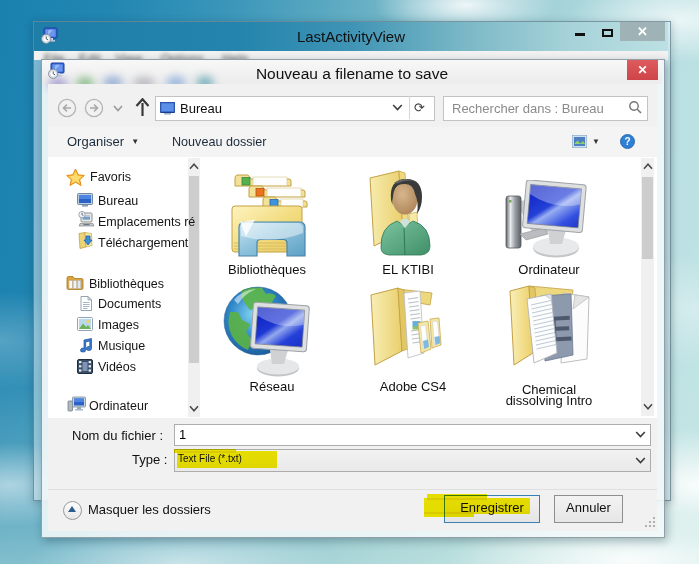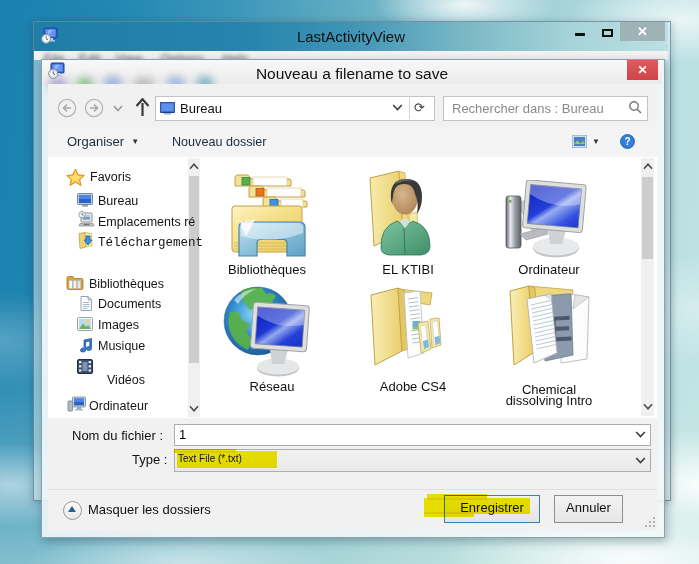--- a/index.html
+++ b/index.html
@@ -207,21 +207,21 @@
     <circle cx="4" cy="3.6" r="3.2" fill="#eef2f6" stroke="#8a97a5" stroke-width=".8"></circle>
     <path d="M4 1.8 L4 3.7 L5.4 4.4" stroke="#445" stroke-width=".8" fill="none"></path>
   </svg>
   <div class="abs navitem" style="left:98px;top:215px;">Emplacements ré</div>
 
   <svg class="abs" style="left:78px;top:232px" width="16" height="17" viewBox="0 0 16 17">
     <path d="M1 1.5 L7 0.5 L8 15 L2 16.5 Z" fill="#ecd377" stroke="#b89840" stroke-width=".7"></path>
     <path d="M7 .5 L13.5 1.5 L14 13.5 L8 15 Z" fill="#f6e9a8" stroke="#c8a850" stroke-width=".7"></path>
     <path d="M9 4 L13 4 L13 8 L15 8 L11 13 L7 8 L9 8 Z" fill="#3f8fd6" stroke="#1f5fa8" stroke-width=".8" transform="translate(-1,0)"></path>
   </svg>
-  <div class="abs navitem" style="left:98px;top:236px;font-family:Liberation Mono, monospace;">Téléchargement</div>
+  <div class="abs navitem" style="left:98px;top:236px;">Téléchargement</div>
 
   <svg class="abs" style="left:66px;top:274px" width="18" height="16" viewBox="0 0 18 16">
     <path d="M1 4 L1 14 a1.5 1.5 0 0 0 1.5 1.5 L15.5 15.5 a1.5 1.5 0 0 0 1.5 -1.5 L17 6 a1.5 1.5 0 0 0 -1.5 -1.5 L8.5 4.5 L7 2.5 L2.5 2.5 A1.5 1.5 0 0 0 1 4 Z" fill="#d8a23c" stroke="#a87820" stroke-width=".8"></path>
     <rect x="3" y="6.5" width="3.4" height="8" fill="#f8f8f8" stroke="#b0b0b0" stroke-width=".5"></rect>
     <rect x="7.2" y="6.5" width="3.4" height="8" fill="#eef4f8" stroke="#b0b0b0" stroke-width=".5"></rect>
     <rect x="11.4" y="6.5" width="3.4" height="8" fill="#dfe9f0" stroke="#b0b0b0" stroke-width=".5"></rect>
   </svg>
   <div class="abs navitem" style="left:89px;top:277px;">Bibliothèques</div>
 
   <svg class="abs" style="left:79px;top:296px" width="14" height="15" viewBox="0 0 14 15">
@@ -254,21 +254,21 @@
     <g fill="#e8edf2">
       <rect x="2" y="2" width="2.4" height="2.2"></rect>
         <rect x="2" y="6.2" width="2.4" height="2.2"></rect>
         <rect x="2" y="10.4" width="2.4" height="2.2"></rect>
       <rect x="11.6" y="2" width="2.4" height="2.2"></rect>
         <rect x="11.6" y="6.2" width="2.4" height="2.2"></rect>
         <rect x="11.6" y="10.4" width="2.4" height="2.2"></rect>
     </g>
     <rect x="5.5" y="3" width="5" height="9" fill="#7c94b8"></rect>
   </svg>
-  <div class="abs navitem" style="left:107px;top:360px;margin-top:13px;">Vidéos</div>
+  <div class="abs navitem" style="left:98px;top:360px;">Vidéos</div>
 
   <svg class="abs" style="left:67px;top:396px" width="19" height="17" viewBox="0 0 19 17">
     <rect x="1" y="5" width="4.5" height="10" rx=".8" fill="#b0b8c0" stroke="#68727c" stroke-width=".7"></rect>
     <rect x="5.5" y="1" width="13" height="10" rx="1" fill="#c8d4e0" stroke="#7a8a9a" stroke-width=".8"></rect>
     <rect x="7" y="2.5" width="10" height="7" fill="#2a62c8"></rect>
     <rect x="7" y="2.5" width="10" height="3.5" fill="#4d85e0"></rect>
     <rect x="10" y="11" width="4" height="2" fill="#98a8b8"></rect>
     <rect x="8" y="13" width="8" height="1.5" fill="#aab8c6"></rect>
   </svg>
   <div class="abs navitem" style="left:89px;top:399px;">Ordinateur</div>

